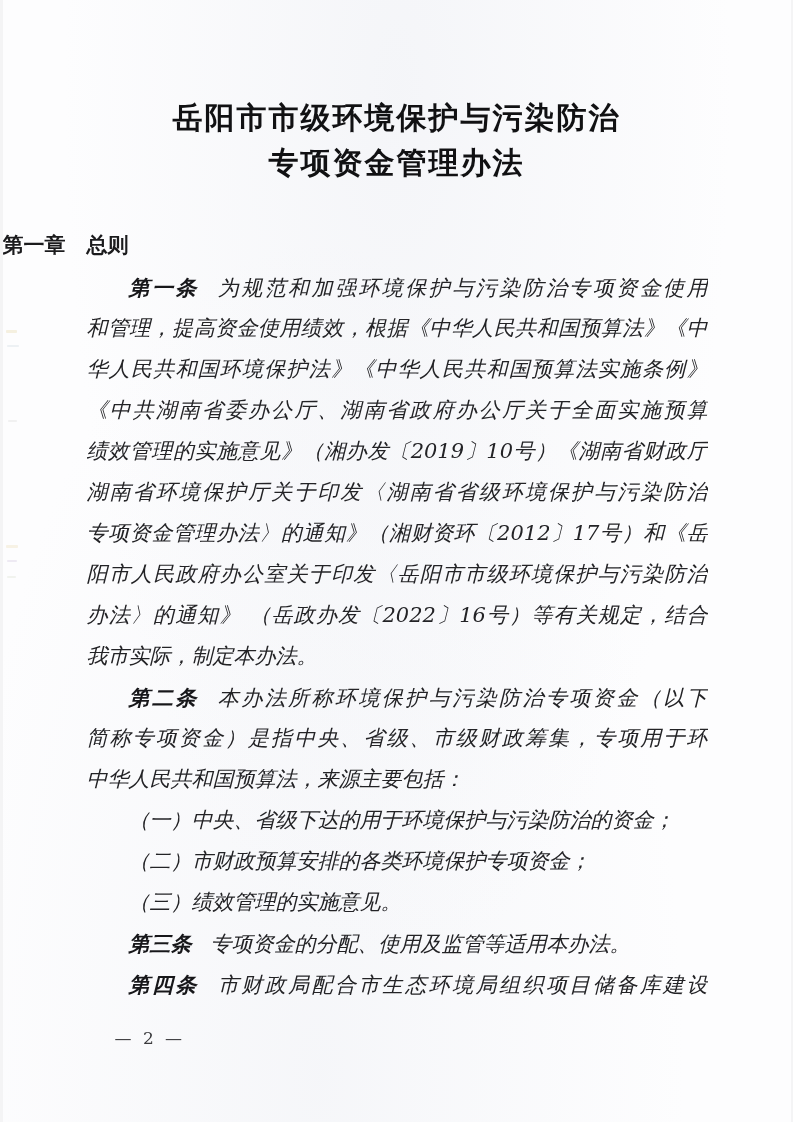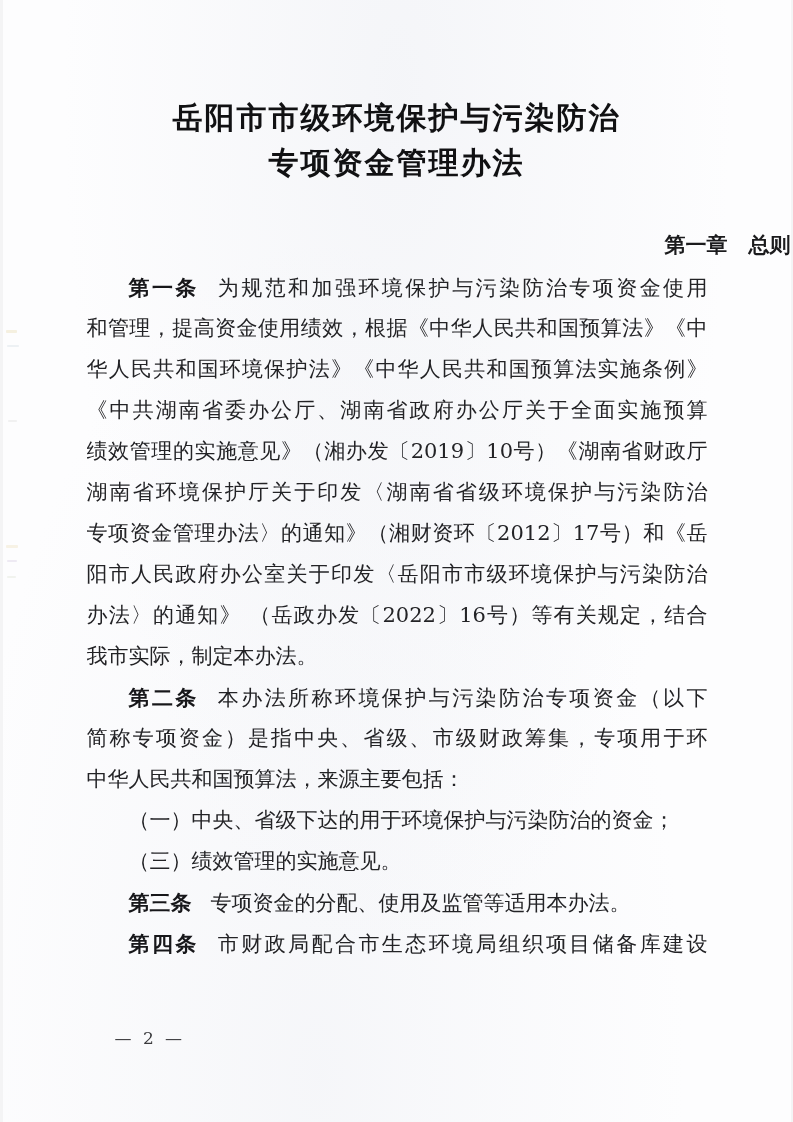--- a/index.html
+++ b/index.html
@@ -35,37 +35,38 @@
   .title-line {
     font-size: 30px;
     line-height: 45px;
     font-weight: 700;
     letter-spacing: 2px;
     color: #111113;
   }
 
   .chapter-heading {
     margin-top: 46px;
-    text-align: right;
+    text-align: left;
     font-size: 21px;
     line-height: 28px;
     font-weight: 700;
     color: #1b1b1d;
   }
 
   .doc-body {
     margin: 8px 83px 0 84px; 
     font-size: 21px;
   }
   .line {
     height: 41px;
     line-height: 41px;
     overflow: hidden;
     word-break: break-all;
     color: #232326;
+    font-style: italic;
   }
   .line.fill {
     text-align: justify;
     text-align-last: justify;
   }
   .line.indent {
     padding-left: 42px;
   }
   .article-label {
     font-weight: 700;
@@ -124,20 +125,21 @@
     <div class="line"><span>我市实际，制定本办法。</span></div>
 
     <div class="line fill indent"><span class="article-label">第二条</span><span>本办法所称环境保护与污染防治专项资金（以下</span></div>
 
     <div class="line fill"><span>简称专项资金）是指中央、省级、市级财政筹集，专项用于环</span></div>
 
     <div class="line"><span>中华人民共和国预算法，来源主要包括：</span></div>
 
     <div class="line indent"><span>（一）中央、省级下达的用于环境保护与污染防治的资金；</span></div>
 
+    <div class="line indent"><span>（二）市财政预算安排的各类环境保护专项资金；</span></div>
 
     <div class="line indent"><span>（三）绩效管理的实施意见。</span></div>
 
     <div class="line indent"><span class="article-label">第三条</span><span>专项资金的分配、使用及监管等适用本办法。</span></div>
 
     <div class="line fill indent"><span class="article-label">第四条</span><span>市财政局配合市生态环境局组织项目储备库建设</span></div>
 
   </div>
 
   <div class="page-footer">— 2 —</div>

